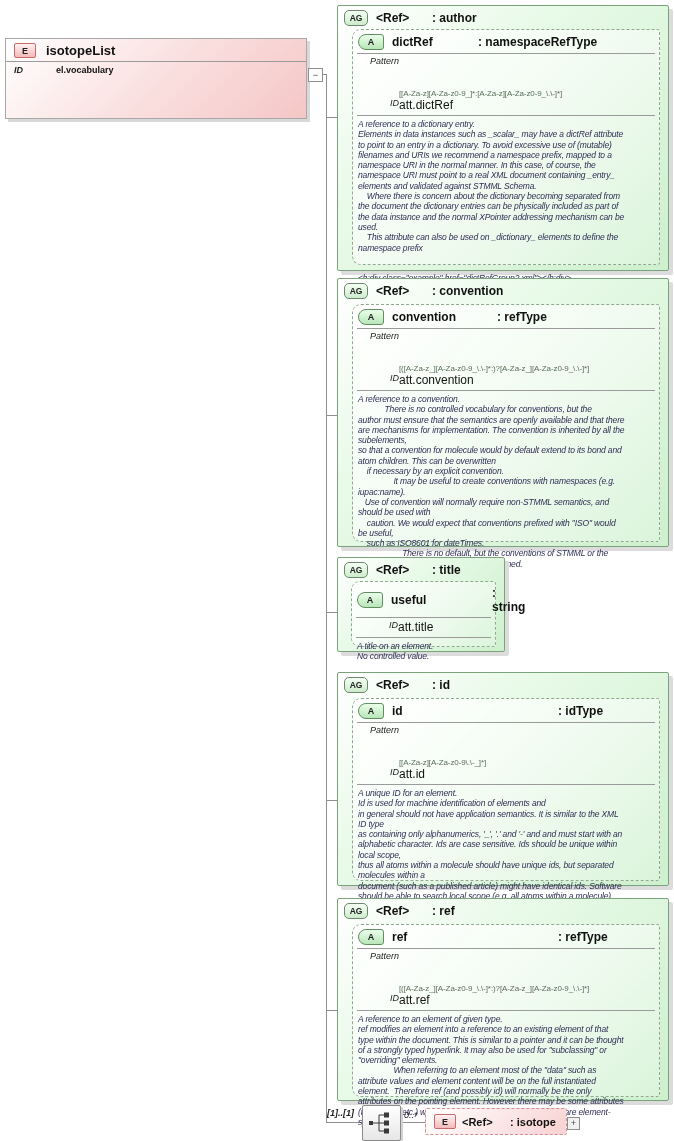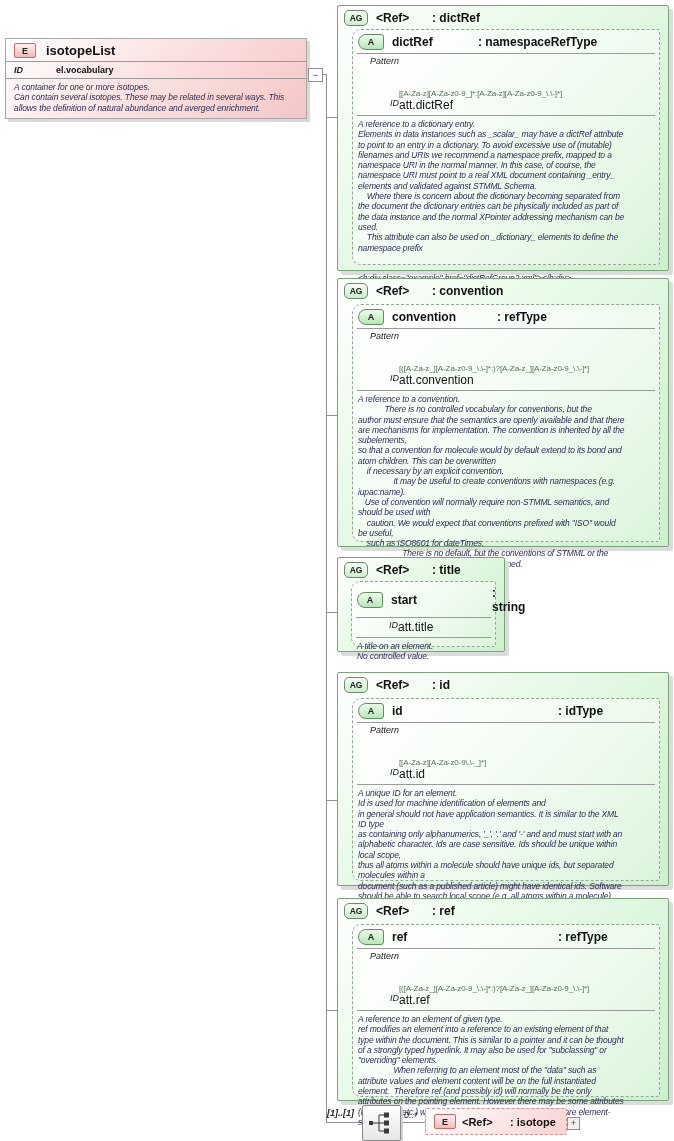--- a/index.html
+++ b/index.html
@@ -91,32 +91,29 @@
 
   <div class="elem-box">
     <div class="box-head">
       <span class="e-icon">E</span>
       <span class="elem-title">isotopeList</span>
     </div>
     <div class="kv-row">
       <span class="kv-label">ID</span>
       <span class="kv-value">el.vocabulary</span>
     </div>
-    <div class="elem-desc">A container for one or more isotopes.
-Can contain several isotopes. These may be related in several ways. This
-allows the definition of natural abundance and averged enrichment.</div>
   </div>
 
   <div class="minus-box">−</div>
 
   <div class="ag-box" style="top:5px;height:264px;">
     <div class="ag-head">
       <span class="ag-icon">AG</span>
       <span class="ag-ref">&lt;Ref&gt;</span>
-      <span class="ag-target">: dictRef</span>
+      <span class="ag-target">: author</span>
     </div>
     <div class="inner" style="top:23px;height:234px;">
       <div class="inner-head">
         <span class="a-icon">A</span>
         <span class="attr-name mw45">dictRef</span>
         <span class="attr-type">: namespaceRefType</span>
       </div>
       <div class="meta">
         <div class="meta-row">
           <span class="meta-label">Pattern</span>
@@ -190,21 +187,21 @@
 
   <div class="ag-box narrow" style="top:557px;height:93px;">
     <div class="ag-head">
       <span class="ag-icon">AG</span>
       <span class="ag-ref">&lt;Ref&gt;</span>
       <span class="ag-target">: title</span>
     </div>
     <div class="inner" style="top:23px;height:64px;">
       <div class="inner-head">
         <span class="a-icon">A</span>
-        <span class="attr-name mw60">start</span>
+        <span class="attr-name mw60">useful</span>
         <span class="attr-type">: string</span>
       </div>
       <div class="meta">
         <div class="meta-row">
           <span class="meta-label">ID</span>
           <span class="id-val">att.title</span>
         </div>
       </div>
       <div class="attr-desc">A title on an element.
 No controlled value.</div>

